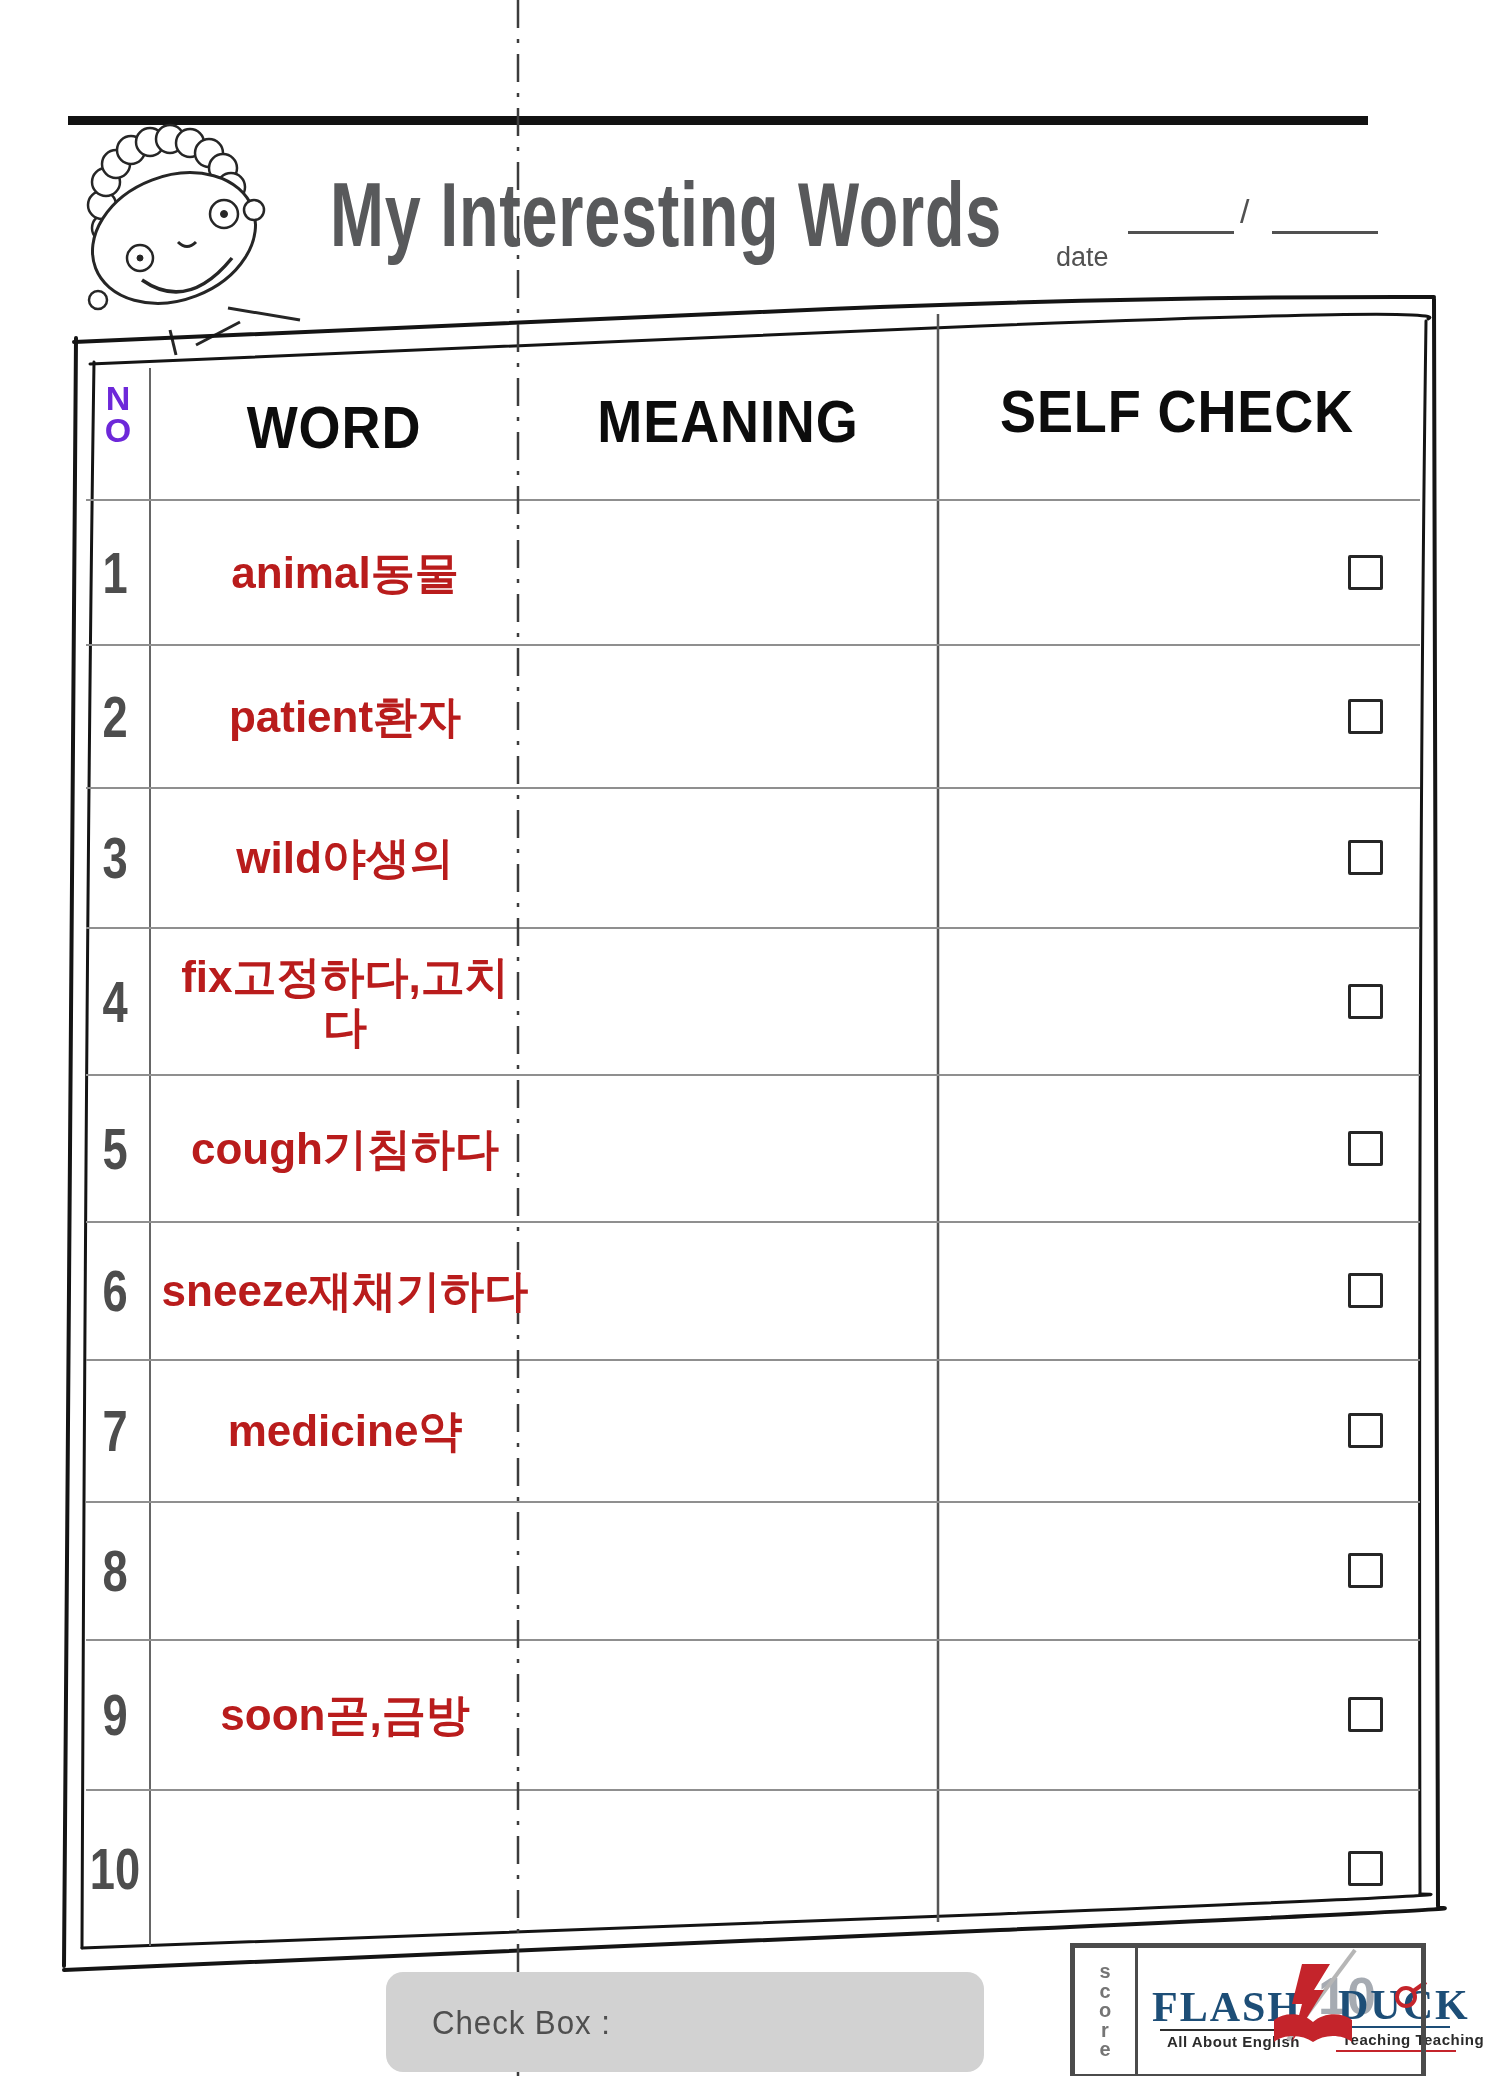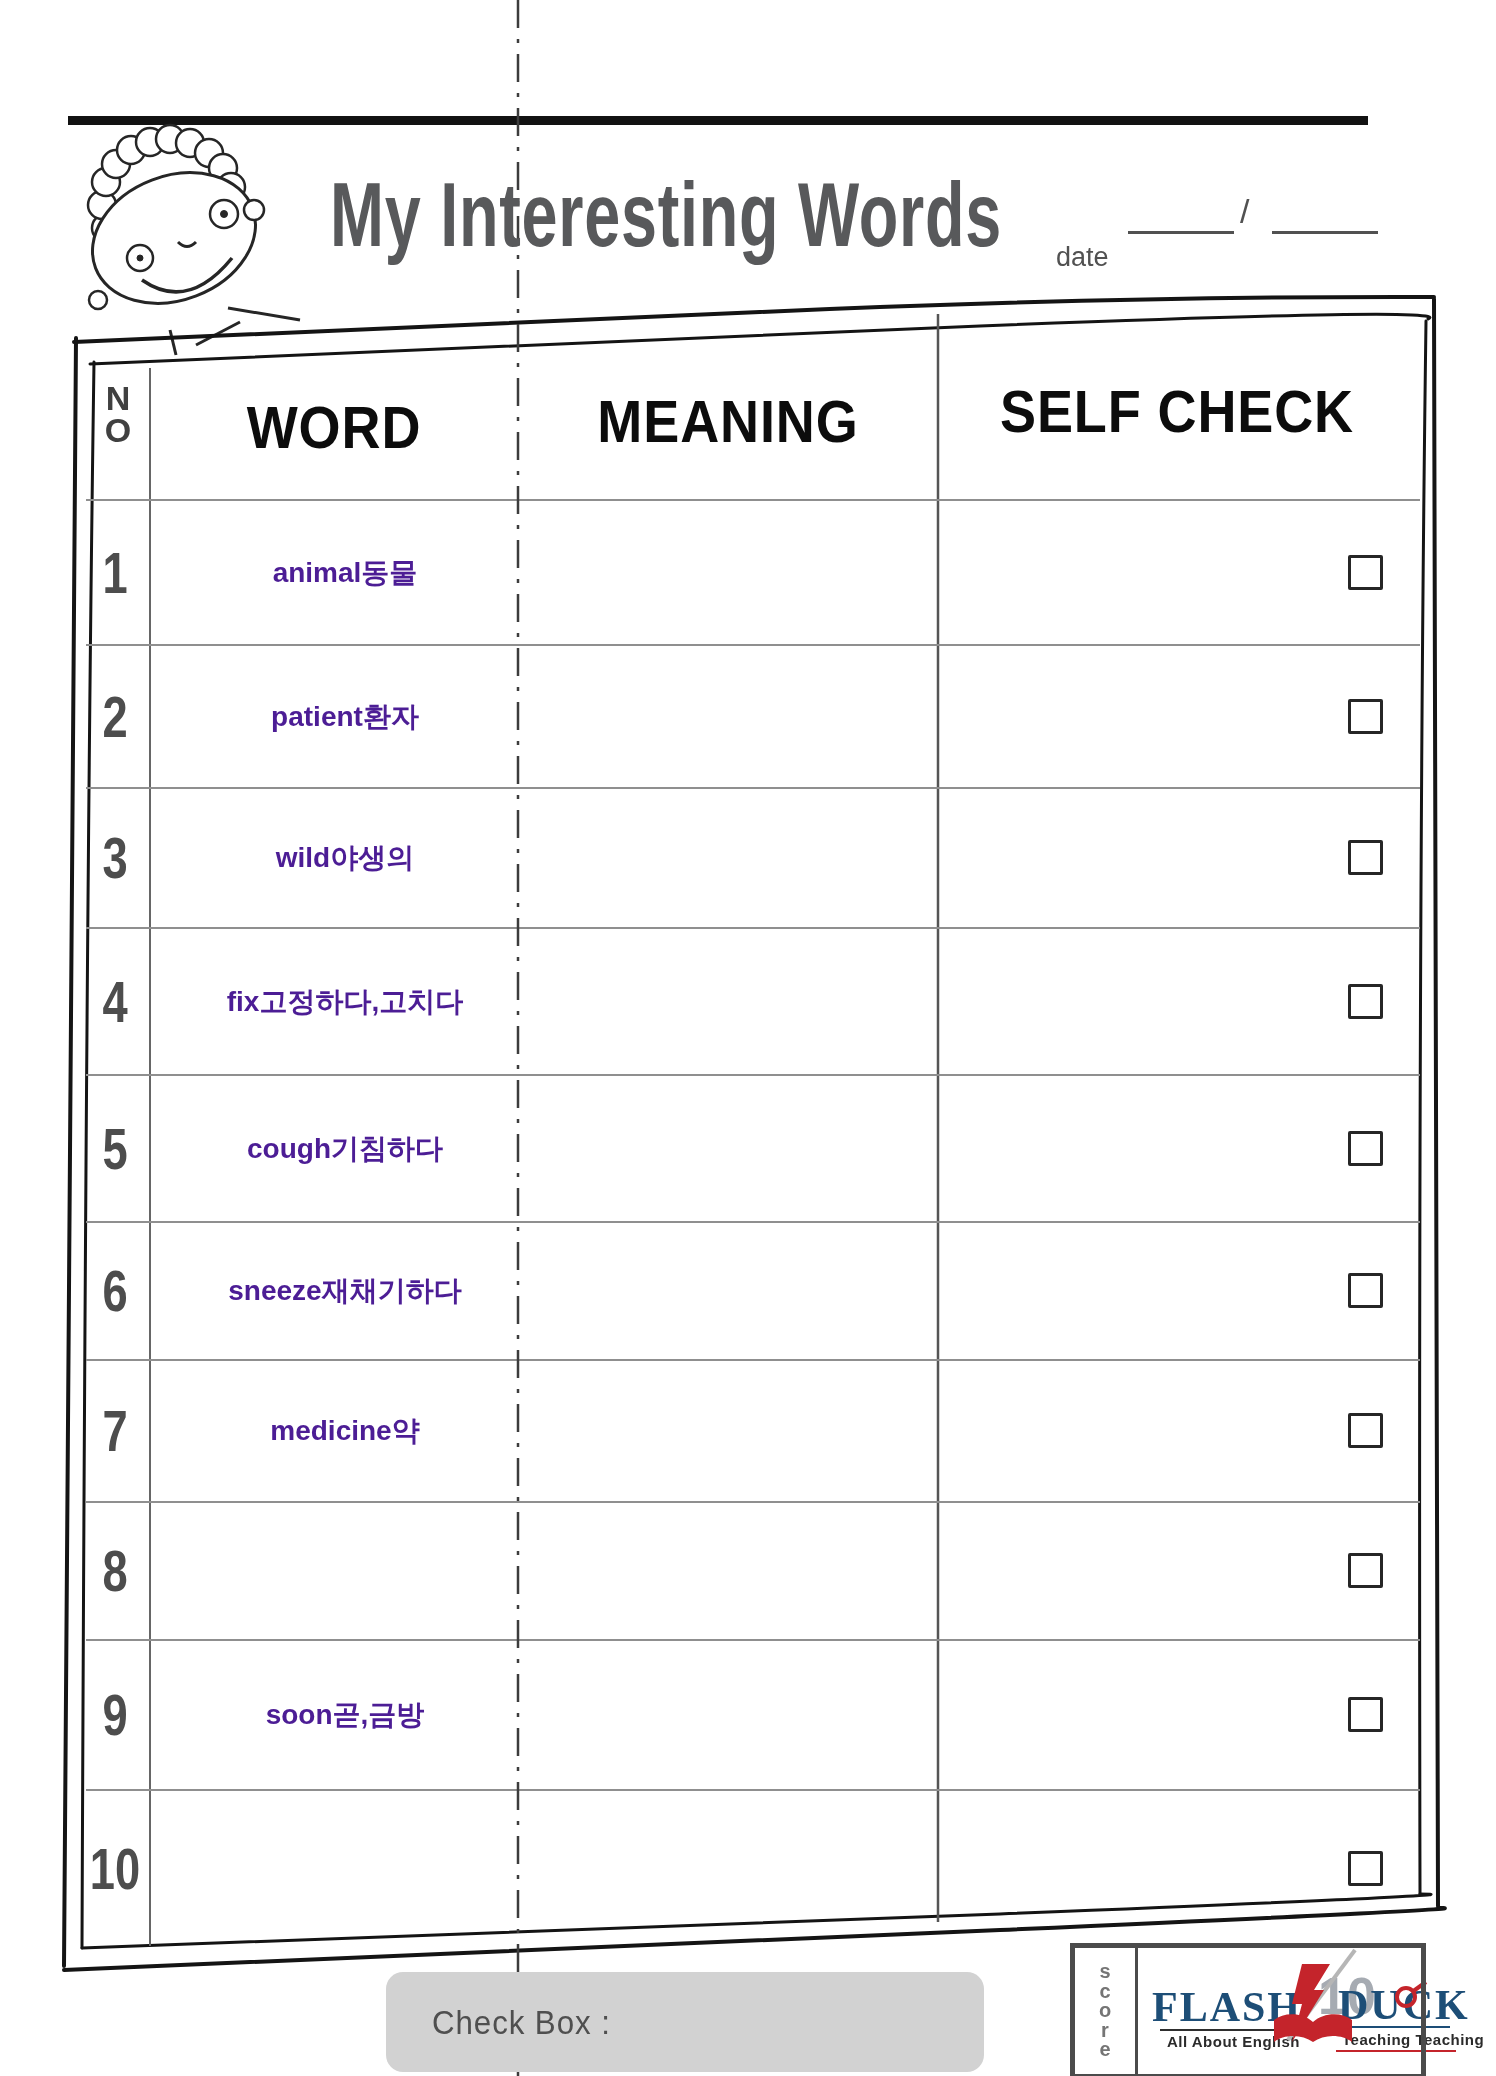--- a/index.html
+++ b/index.html
@@ -17,34 +17,34 @@
   .date-label{left:1056px;top:198px;font-size:27px;color:#515151;margin-top:44px;}
   .date-line{height:3px;background:#515151;top:231px;}
   .date-slash{left:1240px;top:192px;font-size:34px;color:#515151;}
   
   .col-header{
     font-weight:bold;font-size:60px;color:#0c0c0c;text-align:center;
     transform:scaleX(0.9);letter-spacing:1px;line-height:1;
   }
   .no-header{
     left:84px;top:382px;width:68px;font-weight:bold;font-size:34px;line-height:0.95;
-    text-align:center;color:#404040;
+    text-align:center;color:#6d28d9;
   }
   .no-header span{display:inline-block;width:30px;word-break:break-all;}
   
   .row{left:0;width:1496px;}
   .num{
     position:absolute;left:80px;width:70px;top:0;bottom:0;display:flex;
     align-items:center;justify-content:center;font-size:58px;font-weight:bold;
     color:var(--num_gray);transform:scaleX(0.78);line-height:1;
   }
   .word{
     position:absolute;left:160px;width:370px;top:0;bottom:0;display:flex;
     align-items:center;justify-content:center;text-align:center;
-    font-size:28px;font-weight:bold;color:#4c1d95;line-height:1.12;
+    font-size:44px;font-weight:bold;color:#b91c1c;line-height:1.12;
   }
   .meaning{position:absolute;left:530px;width:400px;top:0;bottom:0;}
   .checkbox{
     position:absolute;left:1348px;top:50%;margin-top:-18px;width:35px;height:35px;
     border:3px solid #262626;border-radius:2px;background:#fff;box-sizing:border-box;
   }
   
   .checkbar{
     left:386px;top:1972px;width:598px;height:100px;background:var(--bar_bg);
     border-radius:17px;display:flex;align-items:center;

